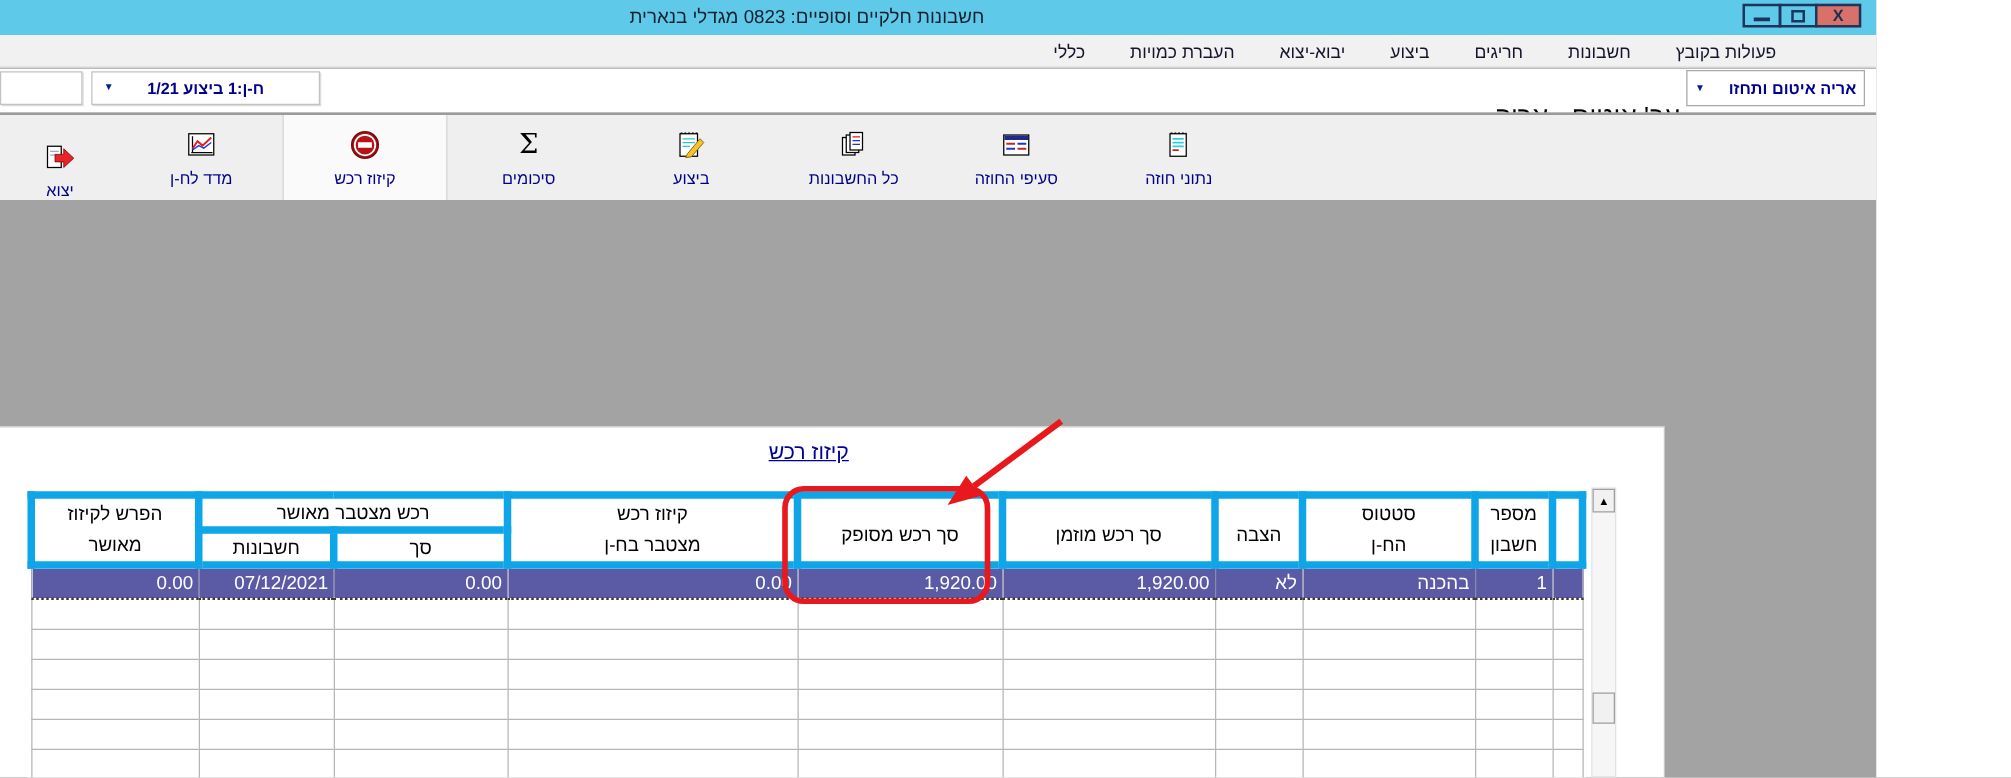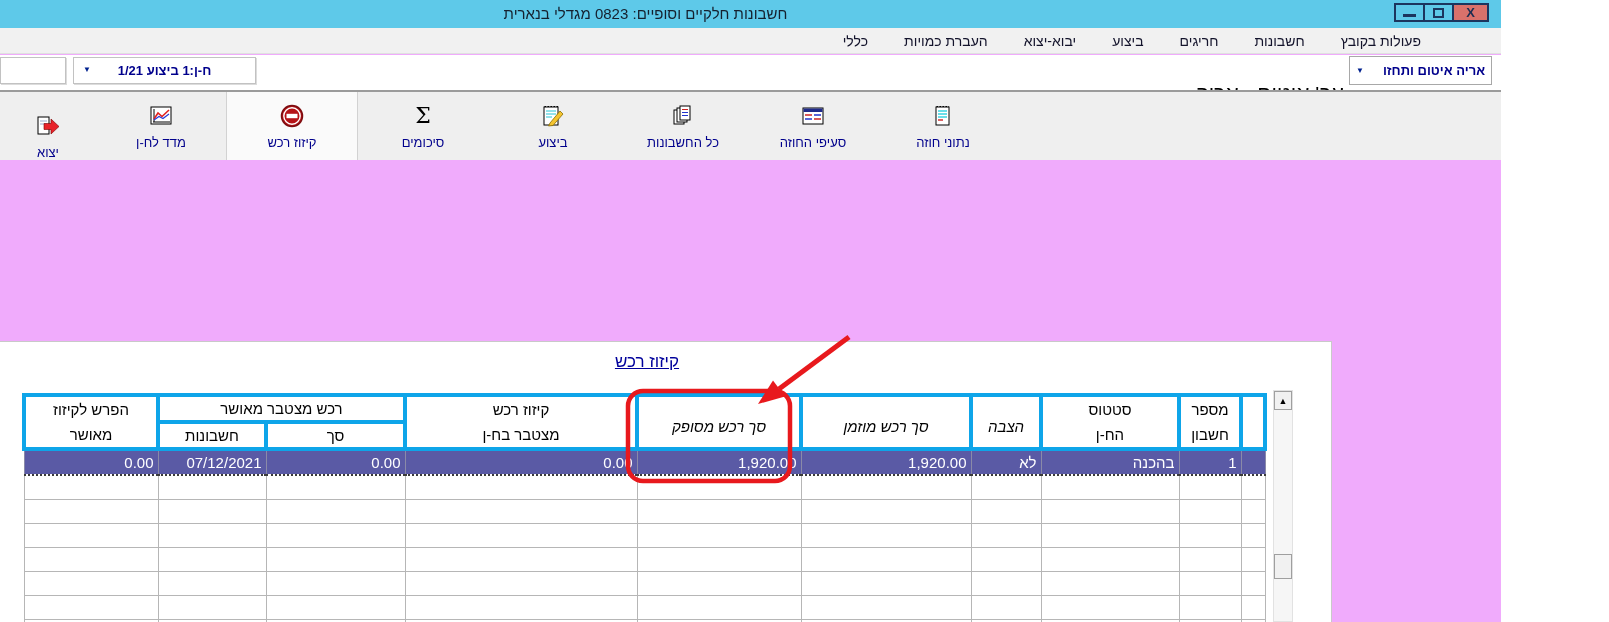--- a/index.html
+++ b/index.html
@@ -1,17 +1,17 @@
 <!DOCTYPE html>
 <html><head>
 <meta charset="utf-8">
 <style>
   html,body{margin:0;padding:0;}
   body{font-family:"Liberation Sans","DejaVu Sans",sans-serif;}
-  .page{position:relative;width:1501px;height:622px;overflow:hidden;background:#f0abfc;}
+  .page{position:relative;width:1501px;height:622px;overflow:hidden;background:#a3a3a3;}
 
   
   .titlebar{position:absolute;top:0;left:0;width:100%;height:28px;background:#5ec9e9;}
   .title-text{position:absolute;left:0;right:210px;top:0;line-height:28px;text-align:center;
               font-size:15px;color:#15202e;direction:rtl;}
   .win-controls{position:absolute;top:3px;right:12px;display:flex;}
   .win-btn{width:31px;height:19px;border:2px solid #1c355e;margin-left:-2px;display:flex;
            align-items:center;justify-content:center;box-sizing:border-box;background:transparent;}
   .win-btn.close{width:37px;background:#d9716b;}
   .glyph-min{width:13px;height:0;border-bottom:3px solid #1c355e;margin-top:5px;}
@@ -55,25 +55,25 @@
                  border-top:1px solid #c9c9c9;border-right:1px solid #c9c9c9;box-sizing:border-box;}
   .table-title-link{position:absolute;top:352px;left:597px;width:100px;text-align:center;
                     font-size:17px;color:#00009b;text-decoration:underline;direction:rtl;cursor:pointer;}
 
   
   .grid{position:absolute;top:393px;left:22px;border-collapse:collapse;direction:rtl;
         table-layout:fixed;background:#fff;font-size:15px;color:#000;}
   .c-sel{width:24px;}  .c-acc{width:62px;}  .c-status{width:138px;} .c-place{width:70px;}
   .c-ordered{width:170px;} .c-supplied{width:164px;} .c-offset{width:232px;}
   .c-sum{width:139px;} .c-date{width:108px;} .c-diff{width:134px;}
-  .grid thead th{border:4px solid #0ea5e9;font-weight:normal;text-align:center;padding:0 3px;
+  .grid thead th{border:6px solid #0ea5e9;font-weight:normal;text-align:center;padding:0 3px;
                  vertical-align:middle;background:#fff;}
   .grid thead tr{height:27px;}
   .grid thead th div{line-height:25px;}
-  .grid th.vbot{vertical-align:bottom;padding-bottom:12px;font-style:italic;}
+  .grid th.vbot{vertical-align:bottom;padding-bottom:12px;}
   .grid tbody td{border:1px solid #b6b6b6;height:23px;line-height:23px;padding:0 4px;
                  overflow:hidden;white-space:nowrap;}
   .grid tr.datarow td{background:#5a5aa5;color:#fff;border-left:1px solid #8a8aa8;
                       border-right:1px solid #8a8aa8;border-top:2px dotted #3a3a3a;
                       border-bottom:2px dotted #3a3a3a;}
 
   
   .vscroll{position:absolute;left:1273px;top:390px;width:20px;height:232px;background:#f6f6f6;
            border:1px solid #e2e2e2;box-sizing:border-box;}
   .scroll-up{position:absolute;top:0;left:0;width:18px;height:19px;background:#f1f1f1;

